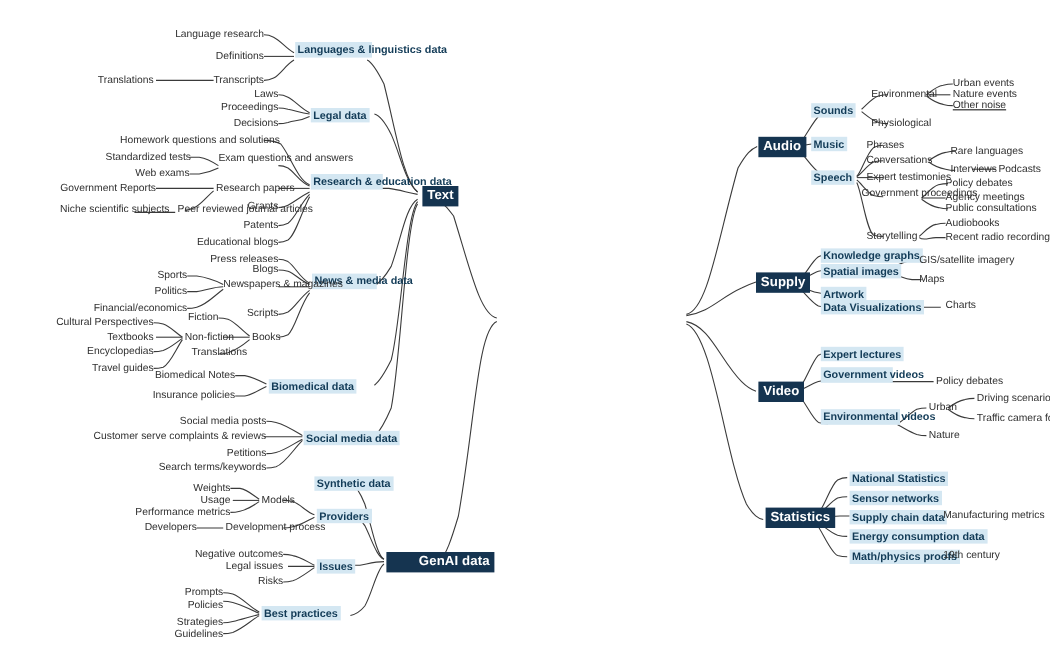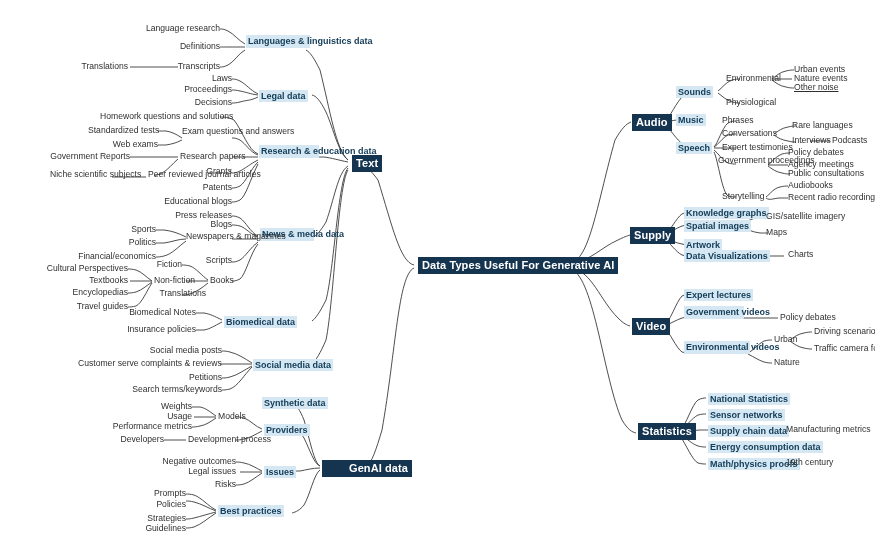--- a/index.html
+++ b/index.html
@@ -185,21 +185,20 @@
     <path d="M680,430 C686,426 692,404 698,400 C702,398 704,398 706,398"></path>
     <path d="M680,430 C686,427 692,418 698,415 C702,414 704,414 706,414"></path>
     <path d="M680,432 C688,432 694,430 700,430 C704,430 706,430 708,430"></path>
     <path d="M680,434 C686,438 692,444 698,446 C702,447 704,447 706,447"></path>
     <path d="M680,436 C686,444 692,460 698,463 C702,464 704,464 706,464"></path>
 
     <path d="M768,430 L784,430"></path>
     <path d="M772,463 L784,463"></path>
   </svg>
 
-  <div class="node root" style="left:418px;top:257px;">Data Types Useful For Generative AI</div>
 
   <div class="node lvl1" style="left:352px;top:155px;">Text</div>
 
   <div class="node lvl2 ta-c two-line" style="left:246px;top:35px;width:60px;">Languages &amp; linguistics data</div>
   <div class="node leaf ta-r" style="left:120px;top:24px;width:100px;">Language research</div>
   <div class="node leaf ta-r" style="left:140px;top:42px;width:80px;">Definitions</div>
   <div class="node leaf ta-r" style="left:150px;top:62px;width:70px;">Transcripts</div>
   <div class="node leaf ta-r" style="left:58px;top:62px;width:70px;">Translations</div>
 
   <div class="node lvl2" style="left:259px;top:90px;">Legal data</div>

